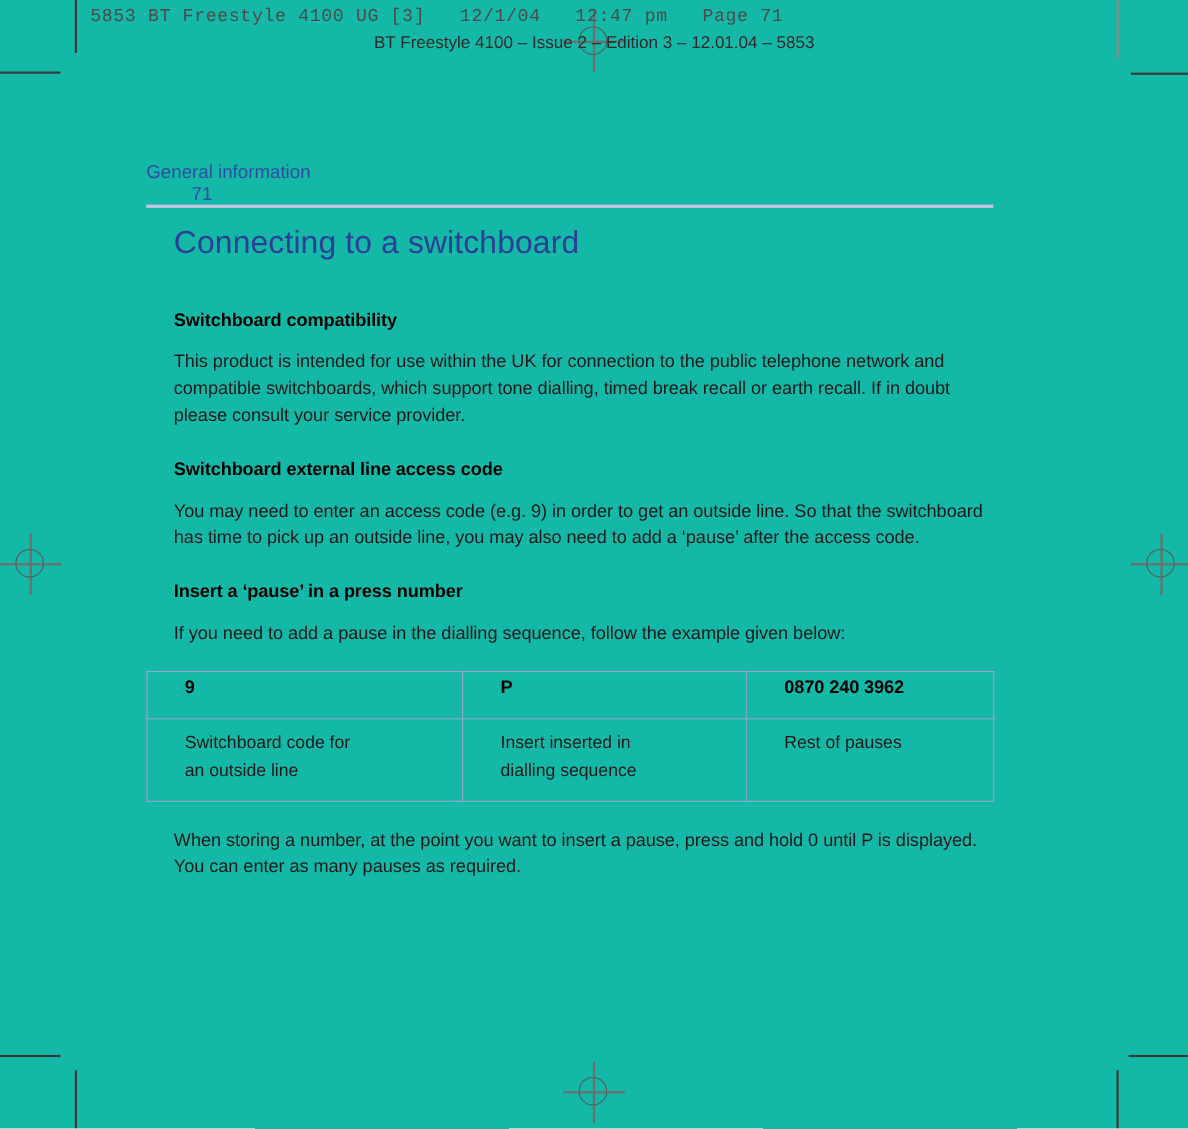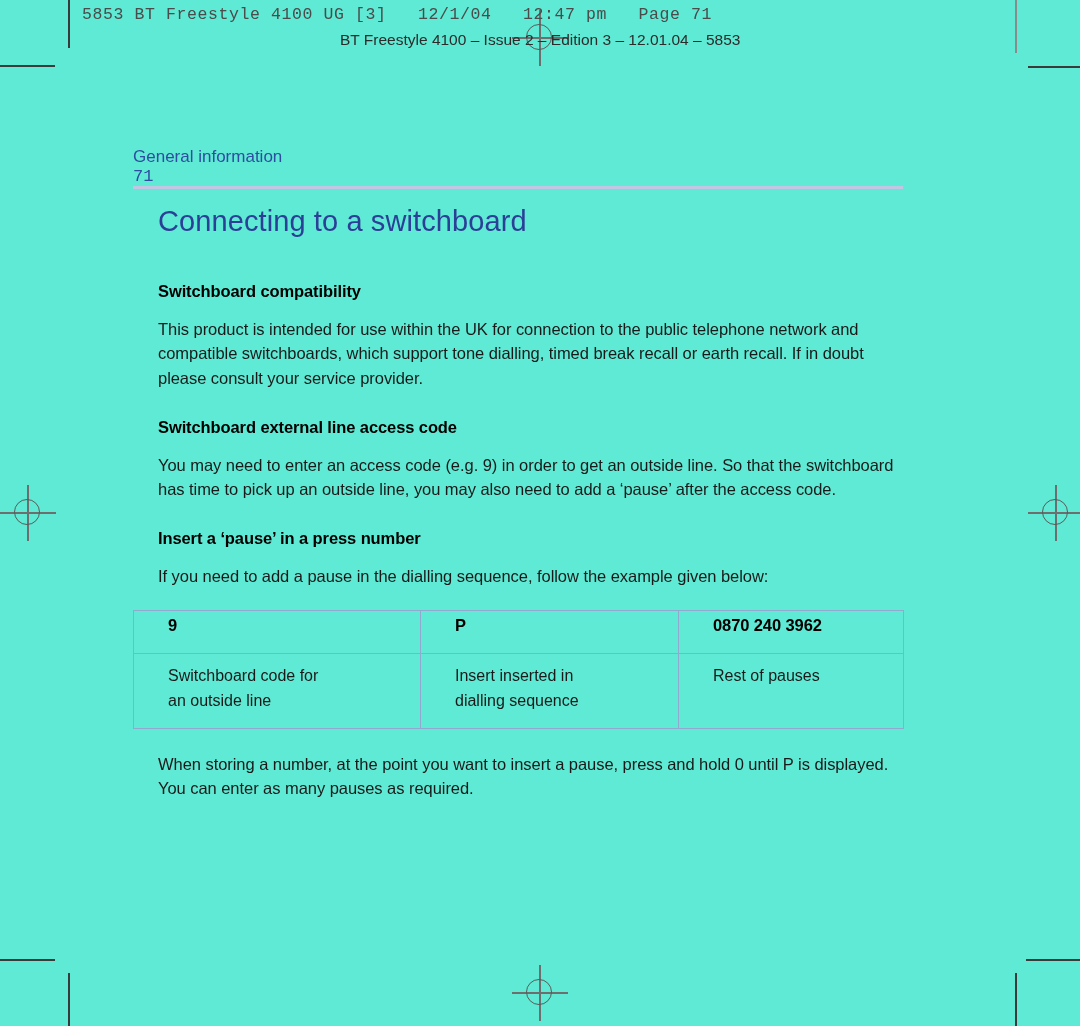--- a/index.html
+++ b/index.html
@@ -9,21 +9,21 @@
   }
   body {
     font-family: "Liberation Sans", sans-serif;
     -webkit-font-smoothing: antialiased;
   }
 
   #page {
     position: relative;
     width: 1080px;
     height: 1026px;
-    background: #5eead4;
+    background: #14b8a6;
     overflow: hidden;
   }
 
   
   .crop-line {
     position: absolute;
     background: #3a3a3a;
   }
   .crop-line.light { background: #8b8b8b; }
 
@@ -89,23 +89,22 @@
     display: flex;
     justify-content: flex-end;
     align-items: baseline;
     color: #2f4da0;
     font-size: 17px;
     flex-direction: column;
   }
   .running-head .rh-title { }
   .running-head .rh-page {
     width: 60px;
-    text-align: left;
+    text-align: right;
     font-size: 17px;
-    font-family: Liberation Mono, monospace;
   }
   .head-rule {
     position: absolute;
     left: 133px;
     top: 186px;
     width: 770px;
     height: 3px;
     background: #c3c6e2;
   }
 

